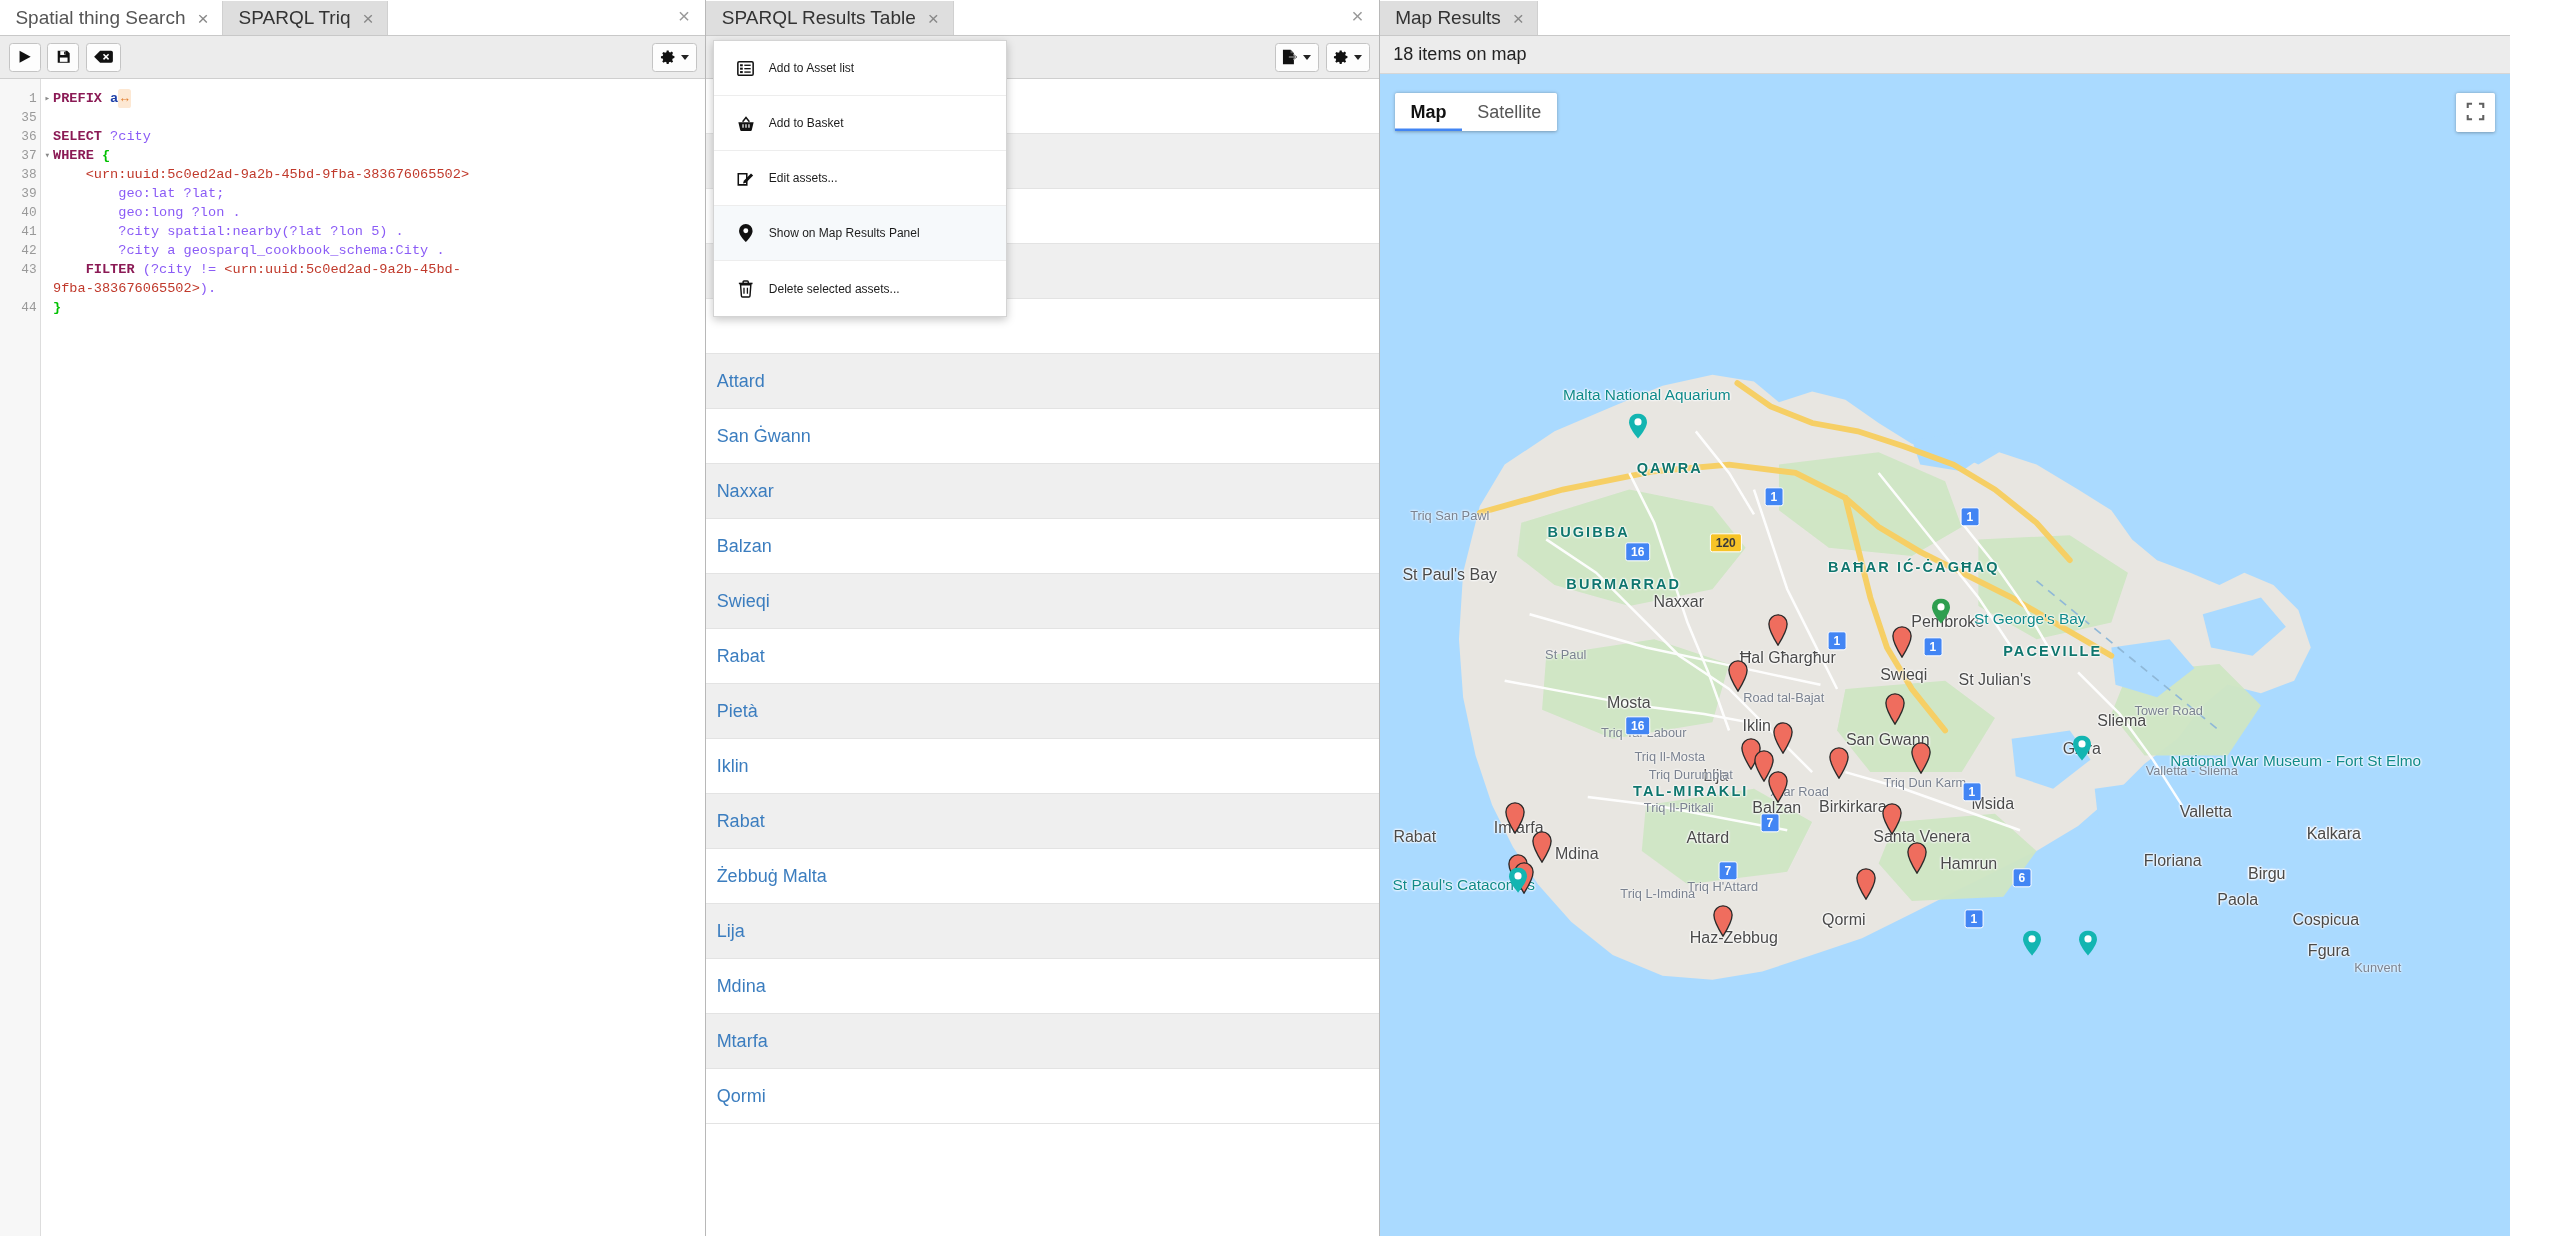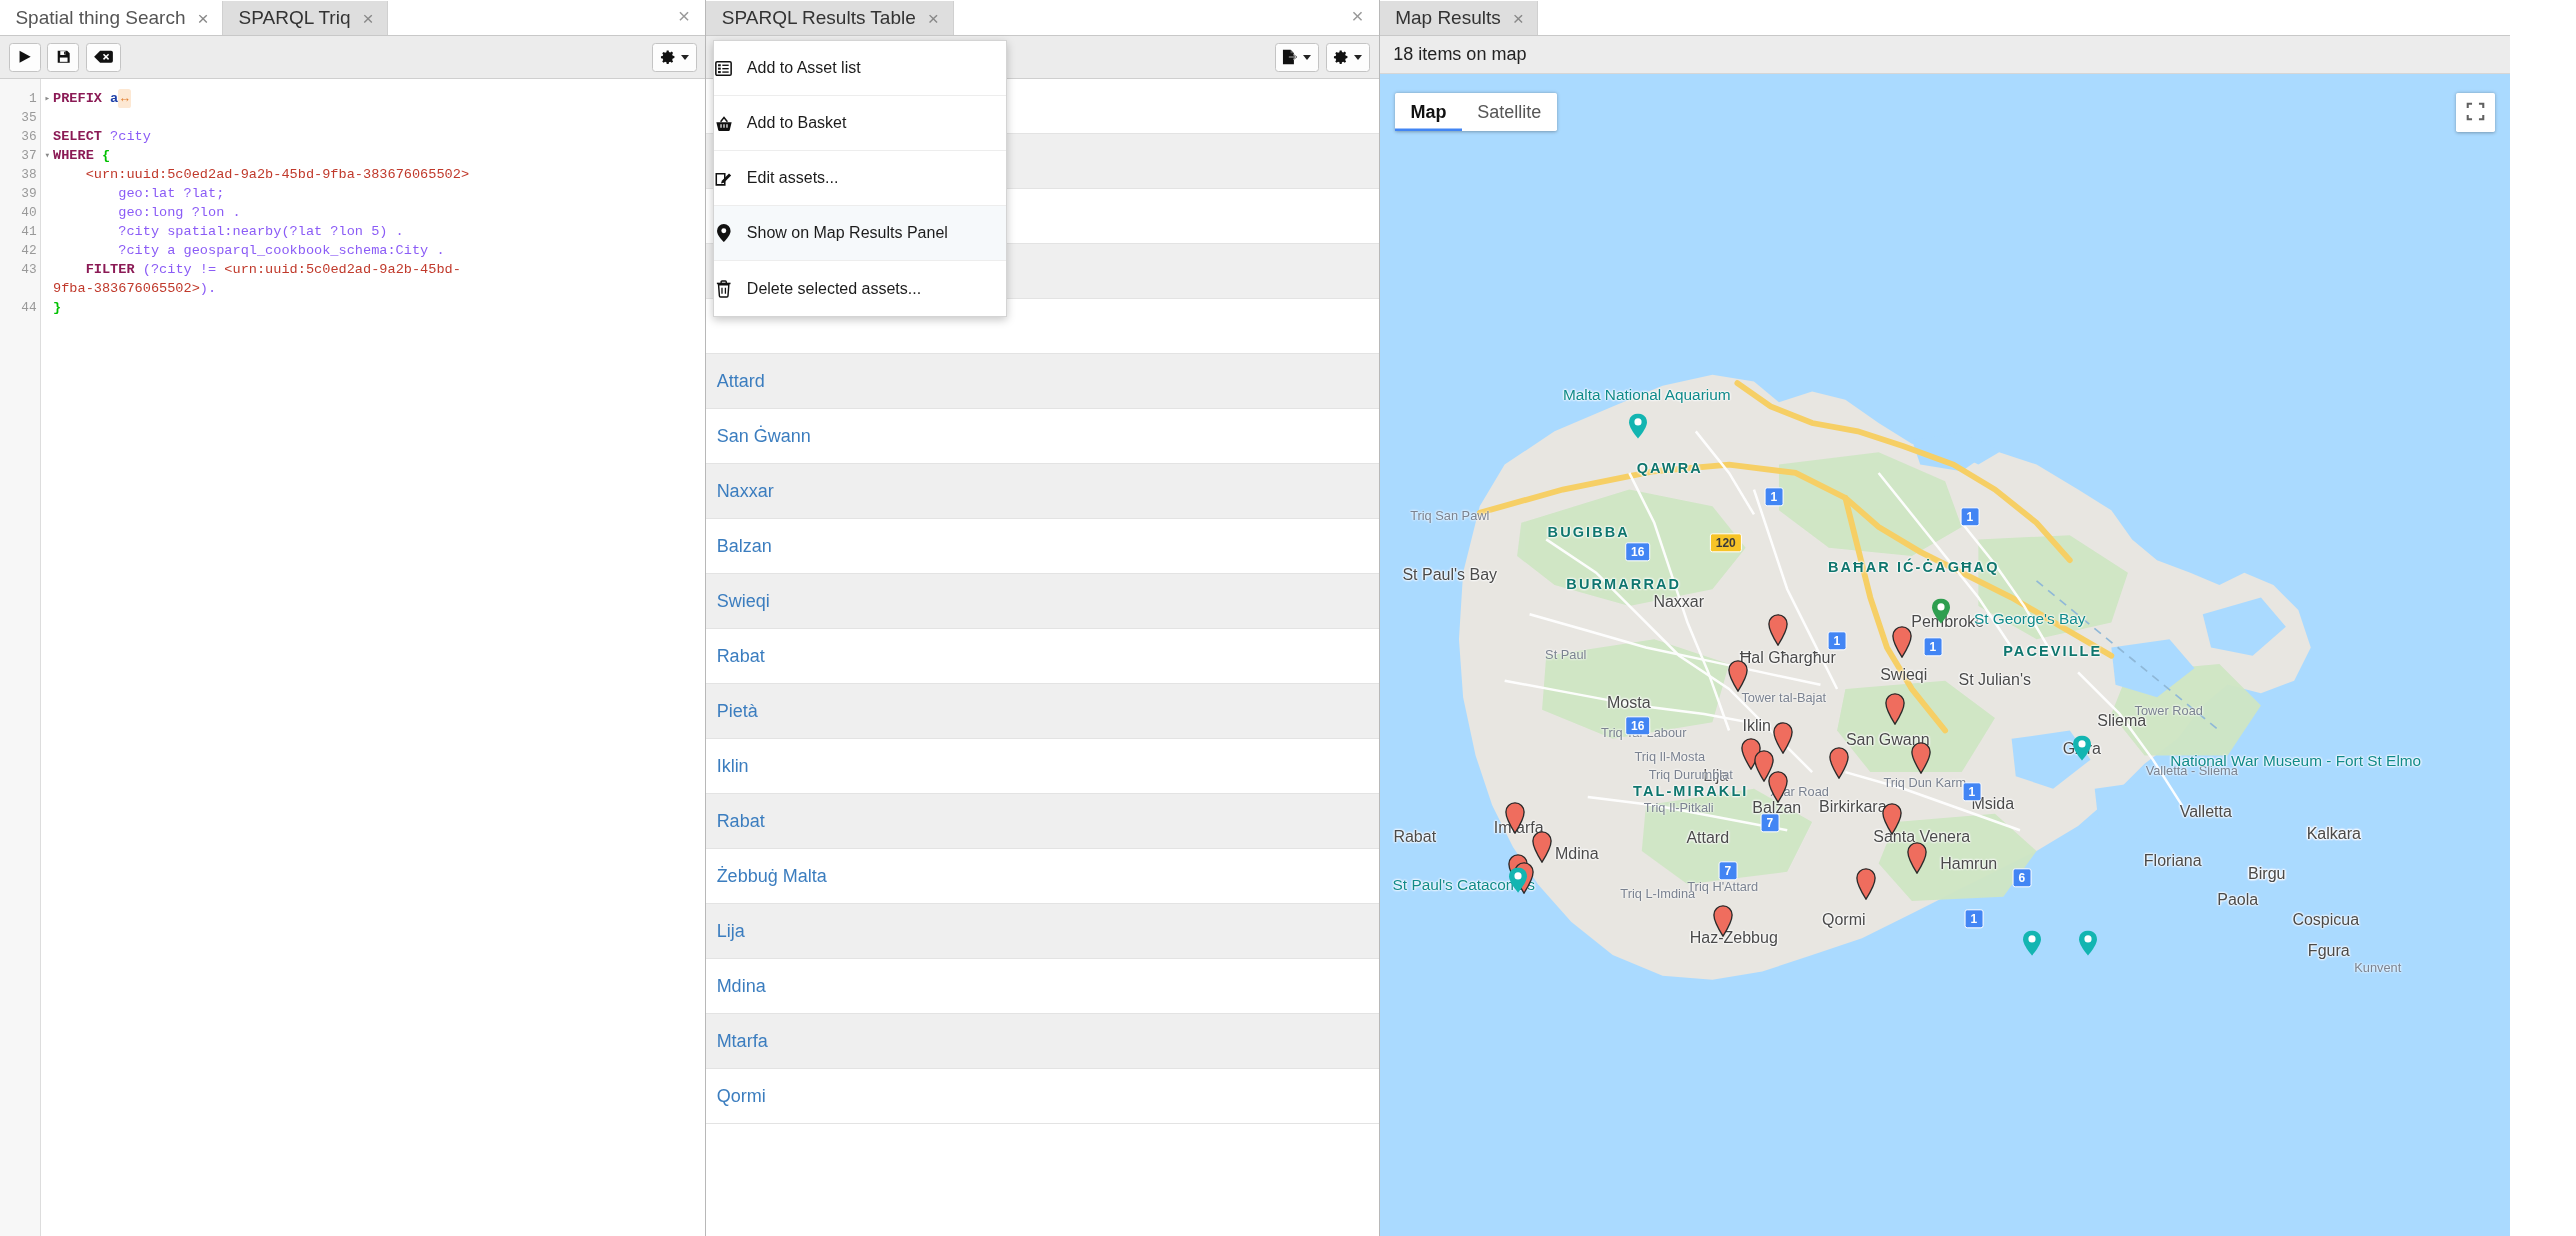--- a/index.html
+++ b/index.html
@@ -130,21 +130,21 @@
   
   .menu {
     position: absolute; left: 6.8px; top: 40px;
     width: 294px; background: #fff;
     border: 0.9px solid #d4d4d4;
     box-shadow: 0 2.6px 8.5px rgba(0,0,0,.22);
     z-index: 40;
   }
   .menu-item {
     height: 55px; display: flex; align-items: center; gap: 13.6px;
-    padding: 0 0; font-size: 16px; color: #1c1c1c;
+    padding: 0 22px; font-size: 12px; color: #1c1c1c;
     border-bottom: 0.9px solid #ededed;
   }
   .menu-item:last-child { border-bottom: none; }
   .menu-item.hi { background: #f6f9fb; }
   .menu-icon {
     width: 19px; display: flex; align-items: center; justify-content: center;
     flex: 0 0 19px;
   }
 
   
@@ -514,21 +514,21 @@
           <div class="mlabel caps" style="left: 534px; top: 493px;">BAĦAR IĆ-ĊAGĦAQ</div>
           <div class="mlabel" style="left: 568px; top: 548px;">Pembroke</div>
           <div class="mlabel poi" style="left: 650px; top: 545px;">St George's Bay</div>
           <div class="mlabel caps" style="left: 673px; top: 577px;">PACEVILLE</div>
           <div class="mlabel" style="left: 408px; top: 584px;">Ħal Għargħur</div>
           <div class="mlabel" style="left: 524px; top: 601px;">Swieqi</div>
           <div class="mlabel" style="left: 615px; top: 606px;">St Julian's</div>
           <div class="mlabel" style="left: 249px; top: 629px;">Mosta</div>
           <div class="mlabel" style="left: 742px; top: 647px;">Sliema</div>
           <div class="mlabel" style="left: 377px; top: 652px;">Iklin</div>
-          <div class="mlabel road" style="left: 404px; top: 623px;">Tower tal-Bajat</div>
+          <div class="mlabel road" style="left: 404px; top: 623px;">Road tal-Bajat</div>
           <div class="mlabel" style="left: 508px; top: 666px;">San Gwann</div>
           <div class="mlabel" style="left: 702px; top: 675px;">Gzira</div>
           <div class="mlabel road" style="left: 789px; top: 636px;">Tower Road</div>
           <div class="mlabel road" style="left: 812px; top: 696px;">Valletta - Sliema</div>
           <div class="mlabel poi" style="left: 916px; top: 687px;">National War Museum - Fort St Elmo</div>
           <div class="mlabel" style="left: 336px; top: 702px;">Lija</div>
           <div class="mlabel caps" style="left: 311px; top: 717px;">TAL-MIRAKLI</div>
           <div class="mlabel road" style="left: 290px; top: 682px;">Triq Il-Mosta</div>
           <div class="mlabel road" style="left: 264px; top: 658px;">Triq Tal-Labour</div>
           <div class="mlabel road" style="left: 311px; top: 700px;">Triq Durumblat</div>

